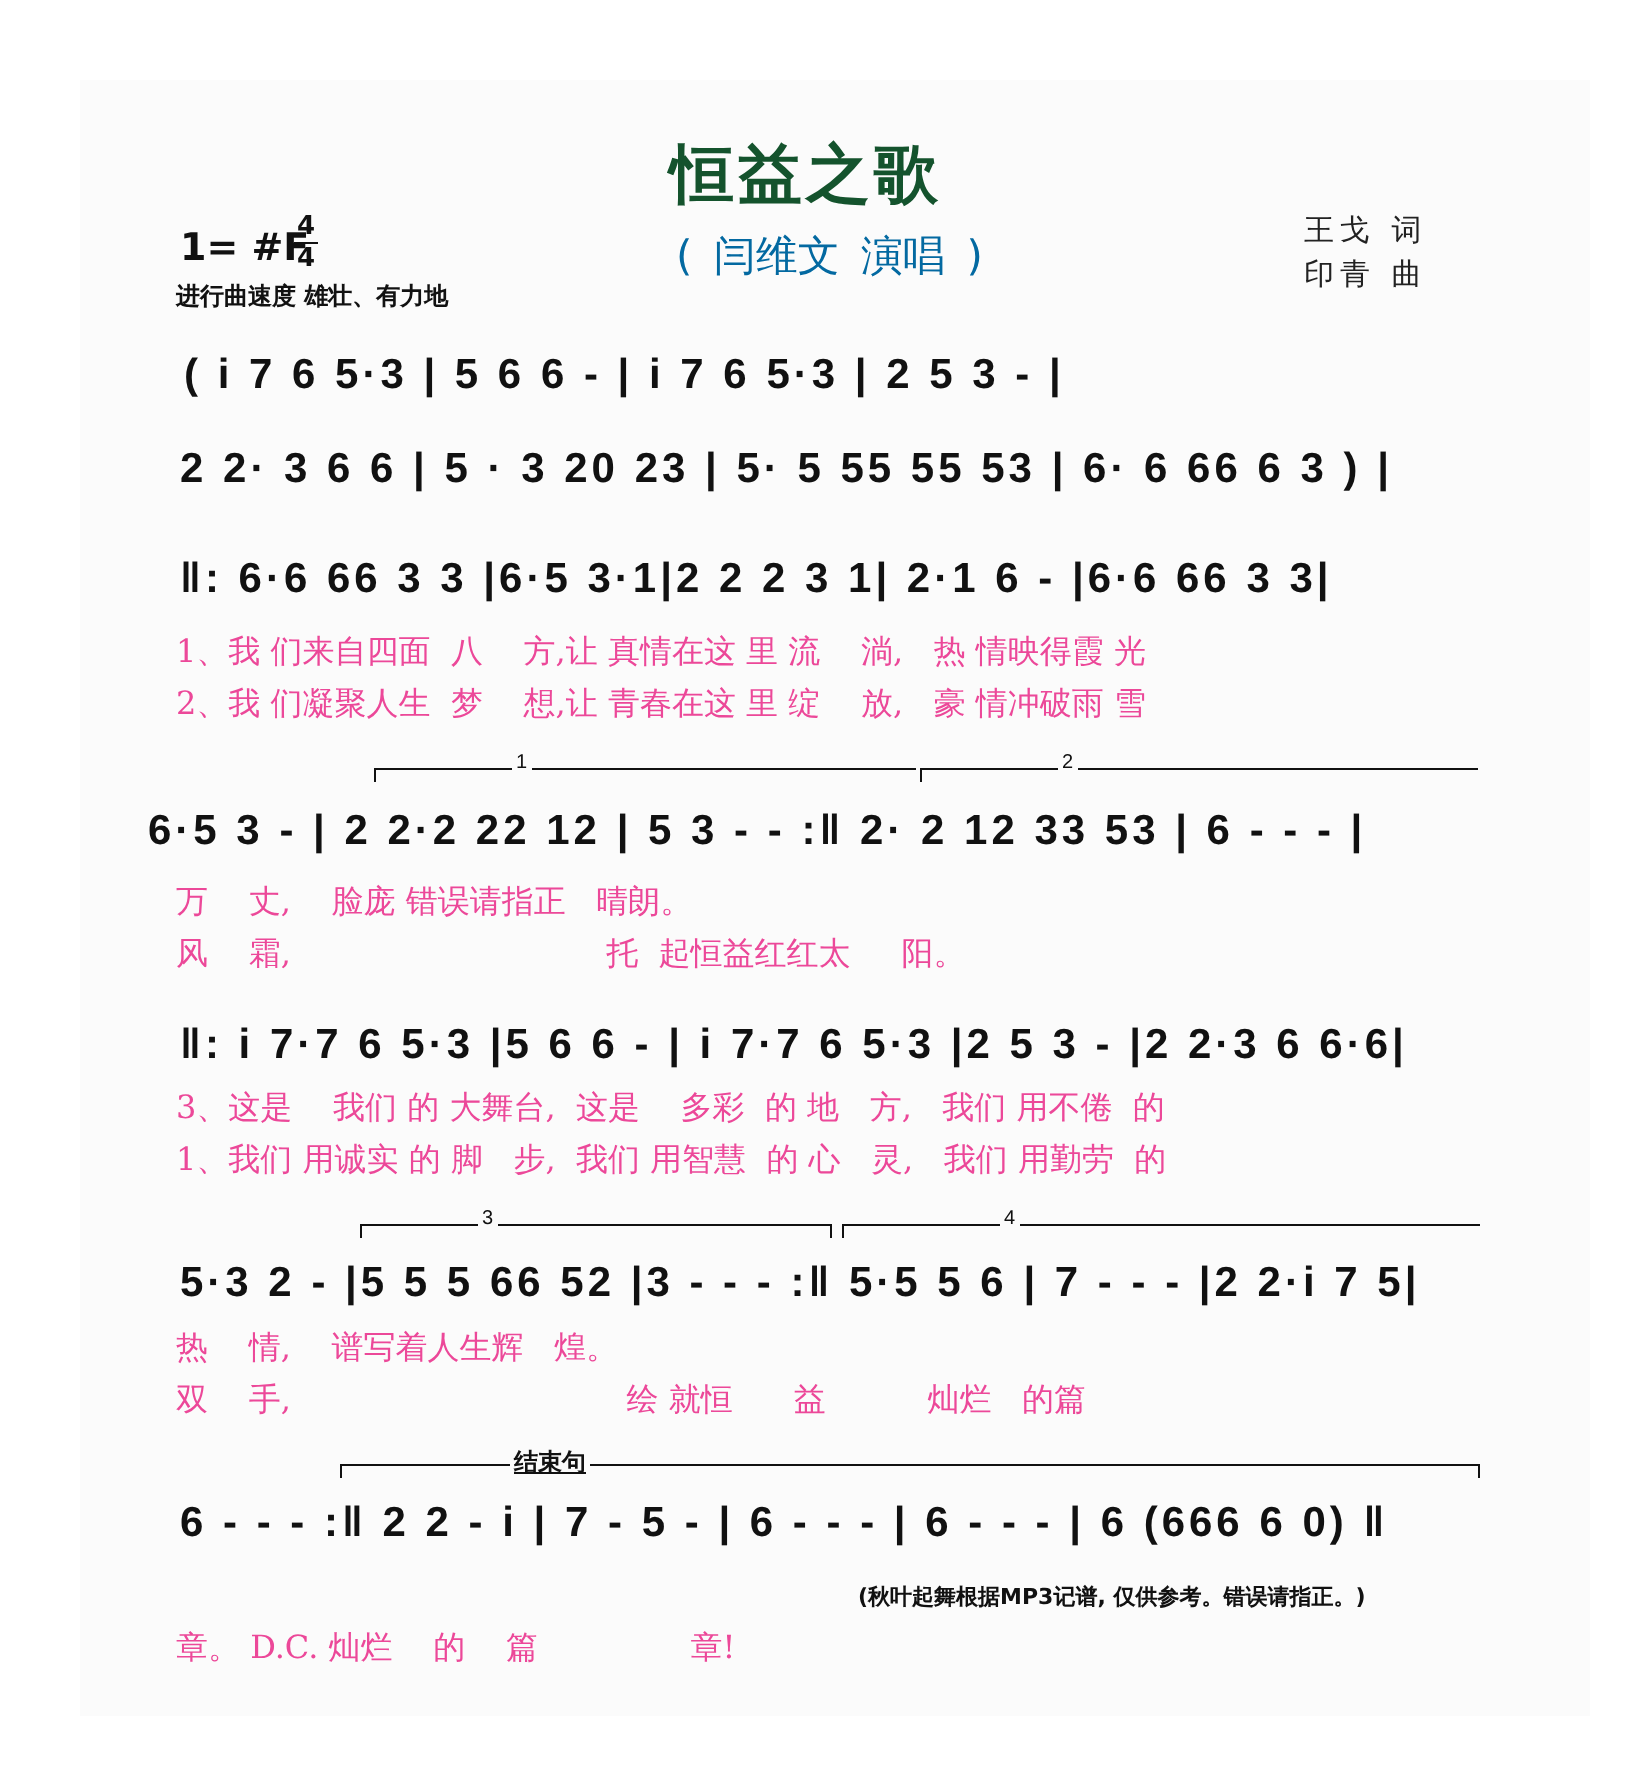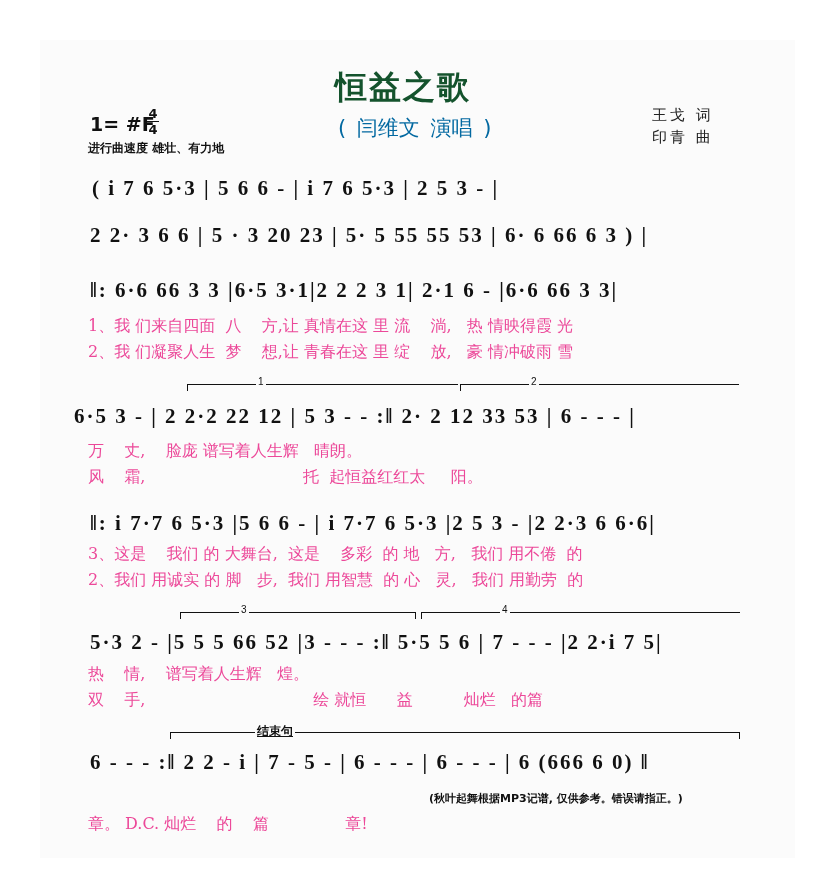--- a/index.html
+++ b/index.html
@@ -7,21 +7,21 @@
          font-family:"DejaVu Sans", sans-serif; color:#111; }
   .sheet { position:absolute; left:40px; top:40px; width:755px; height:818px; background:#fbfbfb; }
   .abs { position:absolute; white-space:nowrap; }
   .title { left:335px; top:66px; font-size:32px; color:#14532d; font-weight:bold; letter-spacing:2px; }
   .singer { left:338px; top:114px; font-size:21px; font-weight:normal; color:#0369a1; word-spacing:4px; }
   .key { left:90px; top:113px; font-size:19px; font-weight:bold; }
   .timesig { position:absolute; left:147px; top:106px; width:12px; font-size:13px; font-weight:bold; text-align:center; line-height:15px; }
   .timesig .num { border-bottom:1.5px solid #111; display:block; }
   .tempo { left:88px; top:140px; font-size:12px; font-weight:bold; }
   .credit { font-size:15px; color:#222; letter-spacing:3px; }
-  .notes { position:absolute; font-family:Liberation Serif, serif; font-weight:bold; font-size:21px; white-space:pre; letter-spacing:2px; }
+  .notes { position:absolute; font-family:Liberation Sans, sans-serif; font-weight:bold; font-size:21px; white-space:pre; letter-spacing:2px; }
   .lyr { position:absolute; font-family:"DejaVu Serif", serif; font-size:16px; white-space:pre; color:#ec4899; }
   .bracket { position:absolute; height:6px; border-top:1.5px solid #111; border-left:1.5px solid #111; border-right:1.5px solid #111; }
   .bracket.open-right { border-right:none; }
   .bracket-label { position:absolute; top:-9px; font-size:10px; background:#fbfbfb; padding:0 2px; font-family:"Liberation Sans", sans-serif; }
   .bracket-label.bold { font-size:12px; font-weight:bold; top:-10px; }
 </style>
 </head>
 <body>
 
 <div class="sheet"></div>
@@ -45,26 +45,26 @@
 <div class="lyr" style="left:88px; top:316px;">1、我 们来自四面  八    方,让 真情在这 里 流    淌,   热 情映得霞 光</div>
 <div class="lyr" style="left:88px; top:342px;">2、我 们凝聚人生  梦    想,让 青春在这 里 绽    放,   豪 情冲破雨 雪</div>
 
 <div class="bracket open-right" style="left:187px; top:384px; width:270px;">
   <span class="bracket-label" style="left:68px;">1</span>
 </div>
 <div class="bracket open-right" style="left:460px; top:384px; width:278px; border-right:none;">
   <span class="bracket-label" style="left:68px;">2</span>
 </div>
 <div class="notes" style="left:74px; top:404px;">6·5 3 - | 2 2·2 22 12 | 5 3 - - :‖ 2· 2 12 33 53 | 6 - - - |</div>
-<div class="lyr" style="left:88px; top:441px;">万    丈,    脸庞 谱写着人生辉   晴朗。</div>
+<div class="lyr" style="left:88px; top:441px;">万    丈,    脸庞 错误请指正   晴朗。</div>
 <div class="lyr" style="left:88px; top:467px;">风    霜,                               托  起恒益红红太     阳。</div>
 
 <div class="notes" style="left:90px; top:511px;">‖: i 7·7 6 5·3 |5 6 6 - | i 7·7 6 5·3 |2 5 3 - |2 2·3 6 6·6|</div>
 <div class="lyr" style="left:88px; top:544px;">3、这是    我们 的 大舞台,  这是    多彩  的 地   方,   我们 用不倦  的</div>
-<div class="lyr" style="left:88px; top:570px;">2、我们 用诚实 的 脚   步,  我们 用智慧  的 心   灵,   我们 用勤劳  的</div>
+<div class="lyr" style="left:88px; top:570px;">1、我们 用诚实 的 脚   步,  我们 用智慧  的 心   灵,   我们 用勤劳  的</div>
 
 <div class="bracket" style="left:180px; top:612px; width:234px;">
   <span class="bracket-label" style="left:58px;">3</span>
 </div>
 <div class="bracket open-right" style="left:421px; top:612px; width:318px;">
   <span class="bracket-label" style="left:78px;">4</span>
 </div>
 <div class="notes" style="left:90px; top:630px;">5·3 2 - |5 5 5 66 52 |3 - - - :‖ 5·5 5 6 | 7 - - - |2 2·i 7 5|</div>
 <div class="lyr" style="left:88px; top:664px;">热    情,    谱写着人生辉   煌。</div>
 <div class="lyr" style="left:88px; top:690px;">双    手,                                 绘 就恒      益          灿烂   的篇</div>

